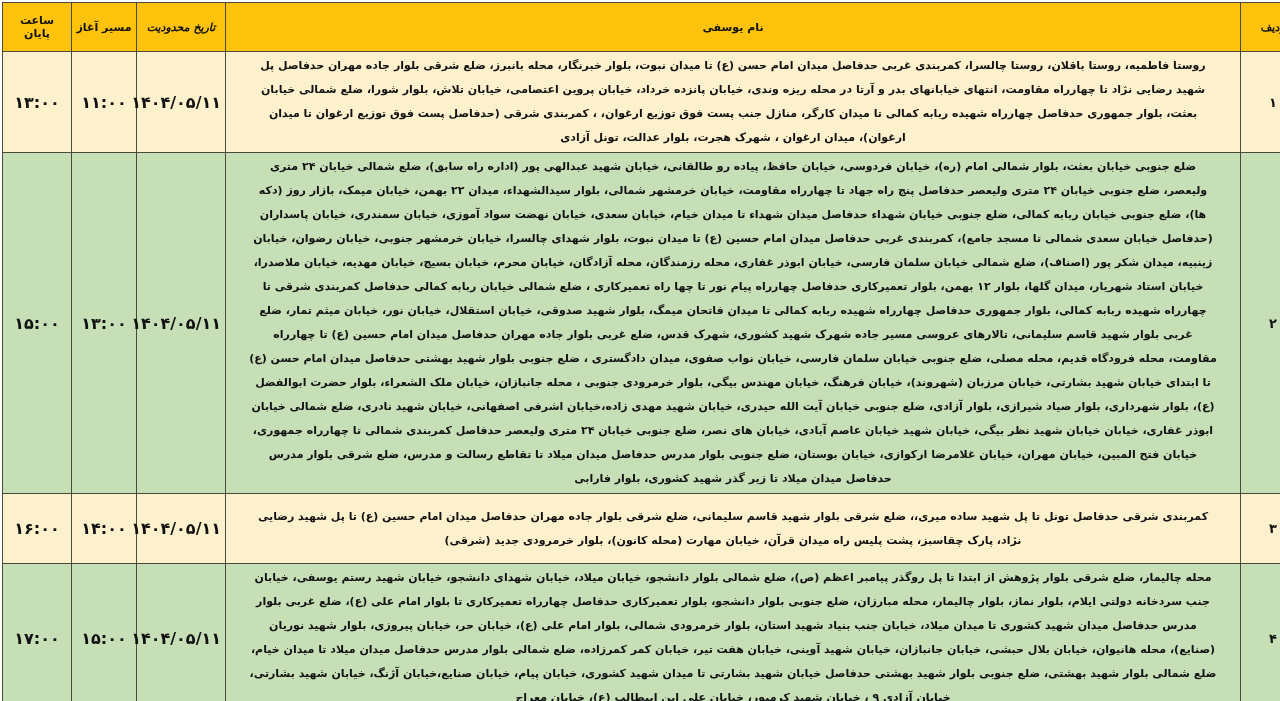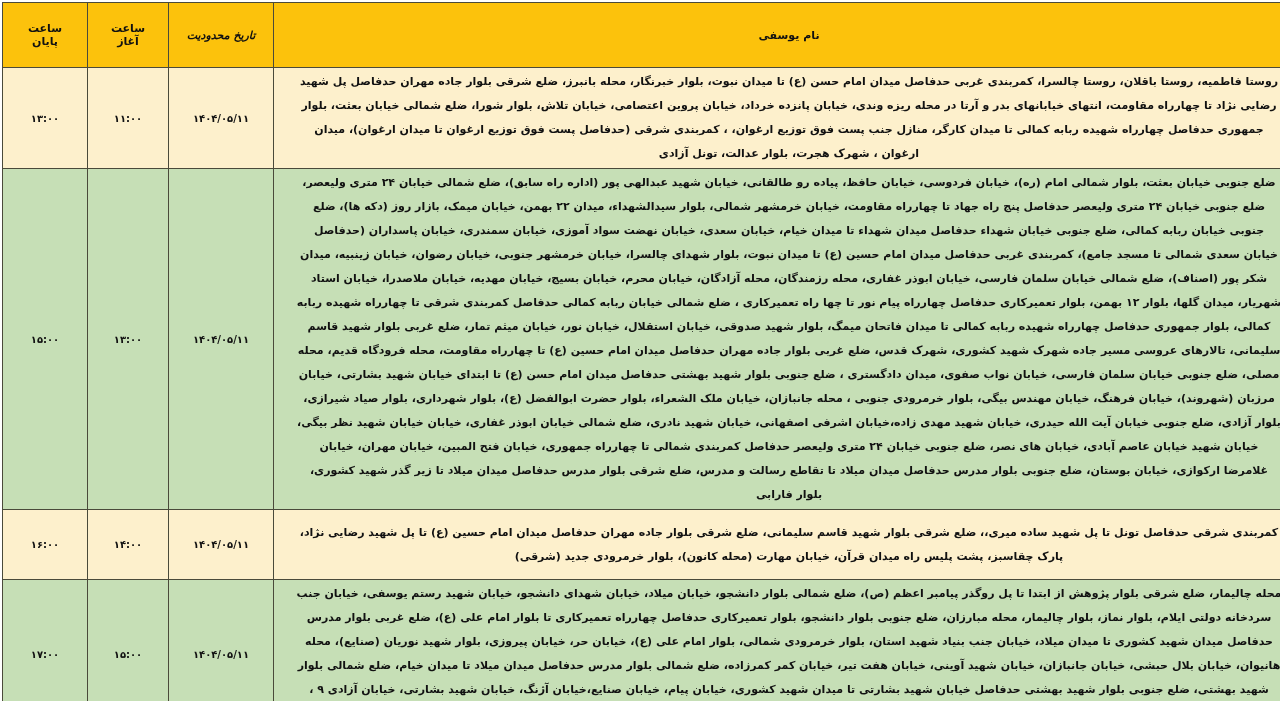--- a/index.html
+++ b/index.html
@@ -2,49 +2,49 @@
 <html><head>
   <meta charset="utf-8">
   <style>
     html, body { margin:0; padding:0; background:#ffffff; }
     body { width:1280px; height:701px; overflow:hidden; font-family:"DejaVu Sans", sans-serif; }
     .tbl {
       position:absolute; left:2px; top:2px; width:1274px;
       border-collapse:collapse; direction:rtl; table-layout:fixed;
     }
     .tbl td, .tbl th {
-      border:1px solid #4a4a3a; padding:12px; text-align:center; vertical-align:middle;
+      border:1px solid #4a4a3a; padding:4px; text-align:center; vertical-align:middle;
       color:#111; font-weight:bold;
     }
     .tbl th { background:#fcc20c; height:40px; font-size:11px; }
     .col-idx { width:56px;font-family:Liberation Serif, serif; }
     .col-area { width:1006px; }
     .col-date { width:80px;font-style:italic; }
     .col-start { width:56px; }
     .col-end { width:60px; }
     .row-a td { background:#fdf0cc; }
     .row-b td { background:#c6dfb6;text-align:center; }
     .area { font-size:11px; line-height:24px; padding:2px 22px !important; text-align:center; }
     .r1 { height:99px; }
     .r2 { height:292px; }
     .r3 { height:70px; }
     .r4 { height:146px; }
-    .num { font-size:10px; }
+    .num { font-size:16px; }
     .idx { font-size:13px; }
   </style>
 </head>
 <body>
 
 <table class="tbl">
   <thead>
     <tr>
       <th class="col-idx">ردیف</th>
       <th class="col-area">نام یوسفی</th>
       <th class="col-date">تاریخ محدودیت</th>
-      <th class="col-start">ساعت آغاز</th>
+      <th class="col-start">مسیر آغاز</th>
       <th class="col-end">ساعت پایان</th>
     </tr>
   </thead>
   <tbody>
     <tr class="row-a r1">
       <td class="idx">۱</td>
       <td class="area">روستا فاطمیه، روستا باقلان، روستا چالسرا، کمربندی غربی حدفاصل میدان امام حسن (ع) تا میدان نبوت، بلوار خبرنگار، محله بانبرز، ضلع شرقی بلوار جاده مهران حدفاصل پل شهید رضایی نژاد تا چهارراه مقاومت، انتهای خیابانهای بدر و آرتا در محله ریزه وندی، خیابان پانزده خرداد، خیابان پروین اعتصامی، خیابان تلاش، بلوار شورا، ضلع شمالی خیابان بعثت، بلوار جمهوری حدفاصل چهارراه شهیده ربابه کمالی تا میدان کارگر، منازل جنب پست فوق توزیع ارغوان، ، کمربندی شرقی (حدفاصل پست فوق توزیع ارغوان تا میدان ارغوان)، میدان ارغوان ، شهرک هجرت، بلوار عدالت، تونل آزادی</td>
       <td class="num">۱۴۰۴/۰۵/۱۱</td>
       <td class="num">۱۱:۰۰</td>
       <td class="num">۱۳:۰۰</td>

